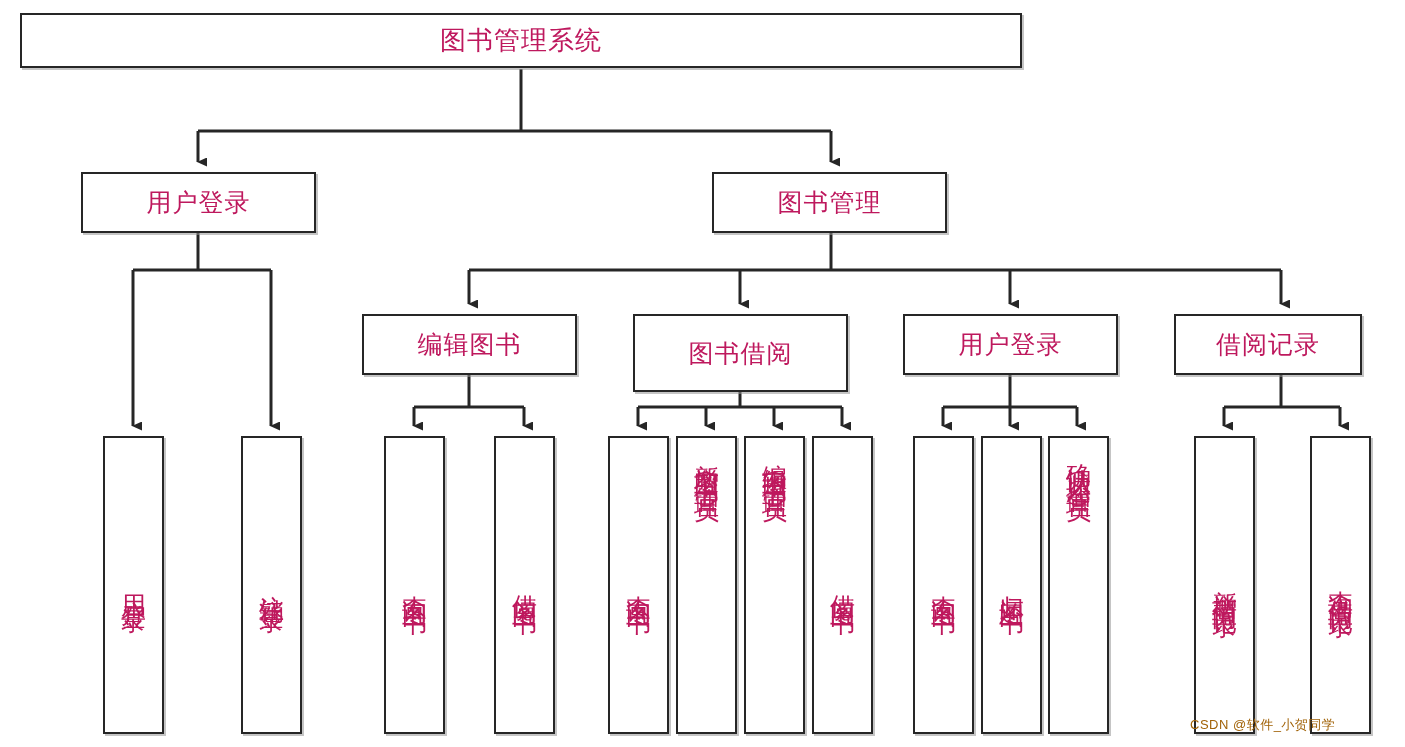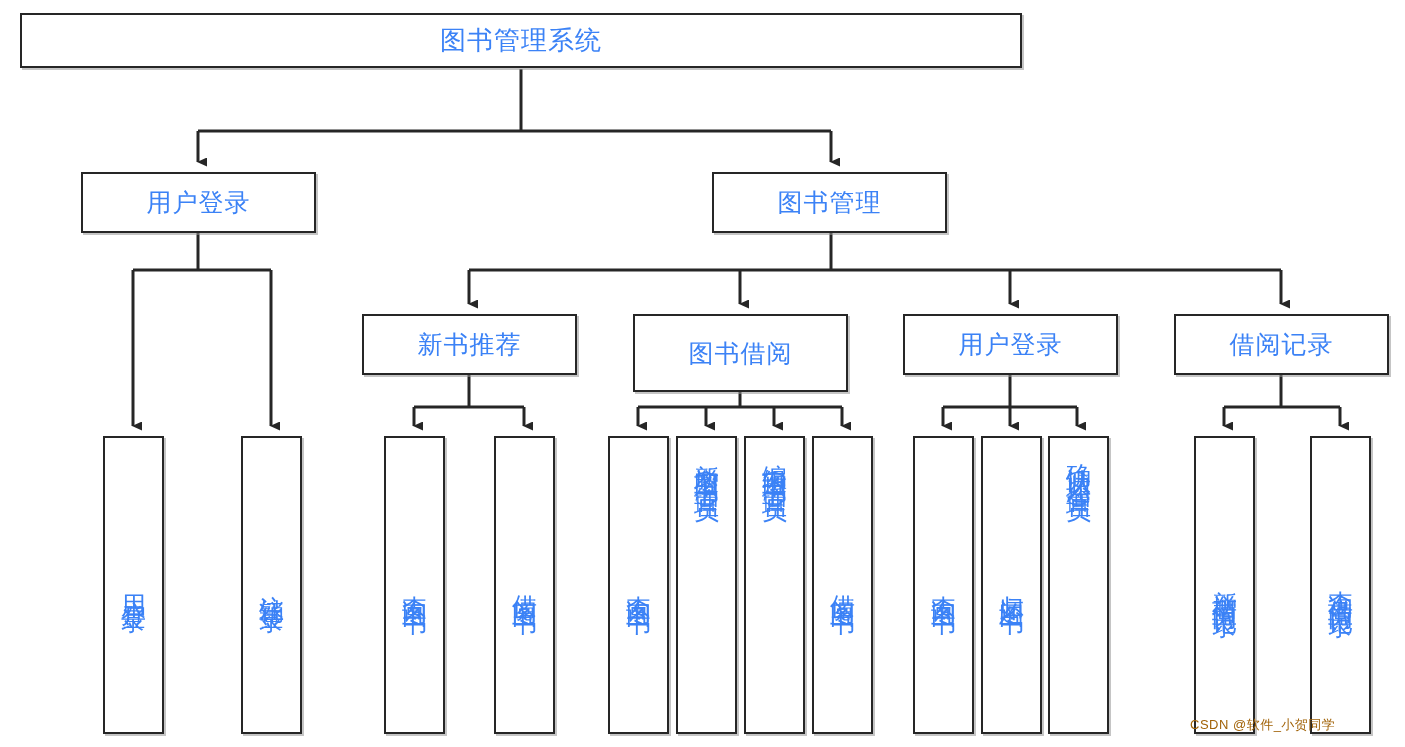--- a/index.html
+++ b/index.html
@@ -32,21 +32,21 @@
     box-sizing:border-box;
     box-shadow:2px 2px 0 0 rgba(150,150,150,0.55);
     display:flex;
     align-items:center;
     justify-content:center;
     color:#1b1b1b;
   }
   .node .label{
     white-space:nowrap;
     line-height:1.05;
-    color:#3b82f6;
+    color:#be185d;
   }
   
   .node.horiz .label{
     font-size:25px;
     letter-spacing:1px;
   }
   .node.root .label{font-size:26px;}
 
   
   .node.leaf{
@@ -139,32 +139,32 @@
 
   <div class="node horiz" style="left:81px;top:172px;width:235px;height:61px;">
     <span class="label">用户登录</span>
   </div>
 
   <div class="node horiz" style="left:712px;top:172px;width:235px;height:61px;">
     <span class="label">图书管理</span>
   </div>
 
   <div class="node horiz" style="left:362px;top:314px;width:215px;height:61px;">
-    <span class="label">新书推荐</span>
+    <span class="label">编辑图书</span>
   </div>
 
   <div class="node horiz" style="left:633px;top:314px;width:215px;height:78px;">
     <span class="label">图书借阅</span>
   </div>
 
   <div class="node horiz" style="left:903px;top:314px;width:215px;height:61px;">
     <span class="label">用户登录</span>
   </div>
 
-  <div class="node horiz" style="left:1174px;top:314px;width:215px;height:61px;">
+  <div class="node horiz" style="left:1174px;top:314px;width:188px;height:61px;">
     <span class="label">借阅记录</span>
   </div>
 
   <div class="node leaf center" style="left:103px;top:436px;width:61px;height:298px;">
     <span class="label">用户登录</span>
   </div>
 
   <div class="node leaf center" style="left:241px;top:436px;width:61px;height:298px;">
     <span class="label">注销登录</span>
   </div>

